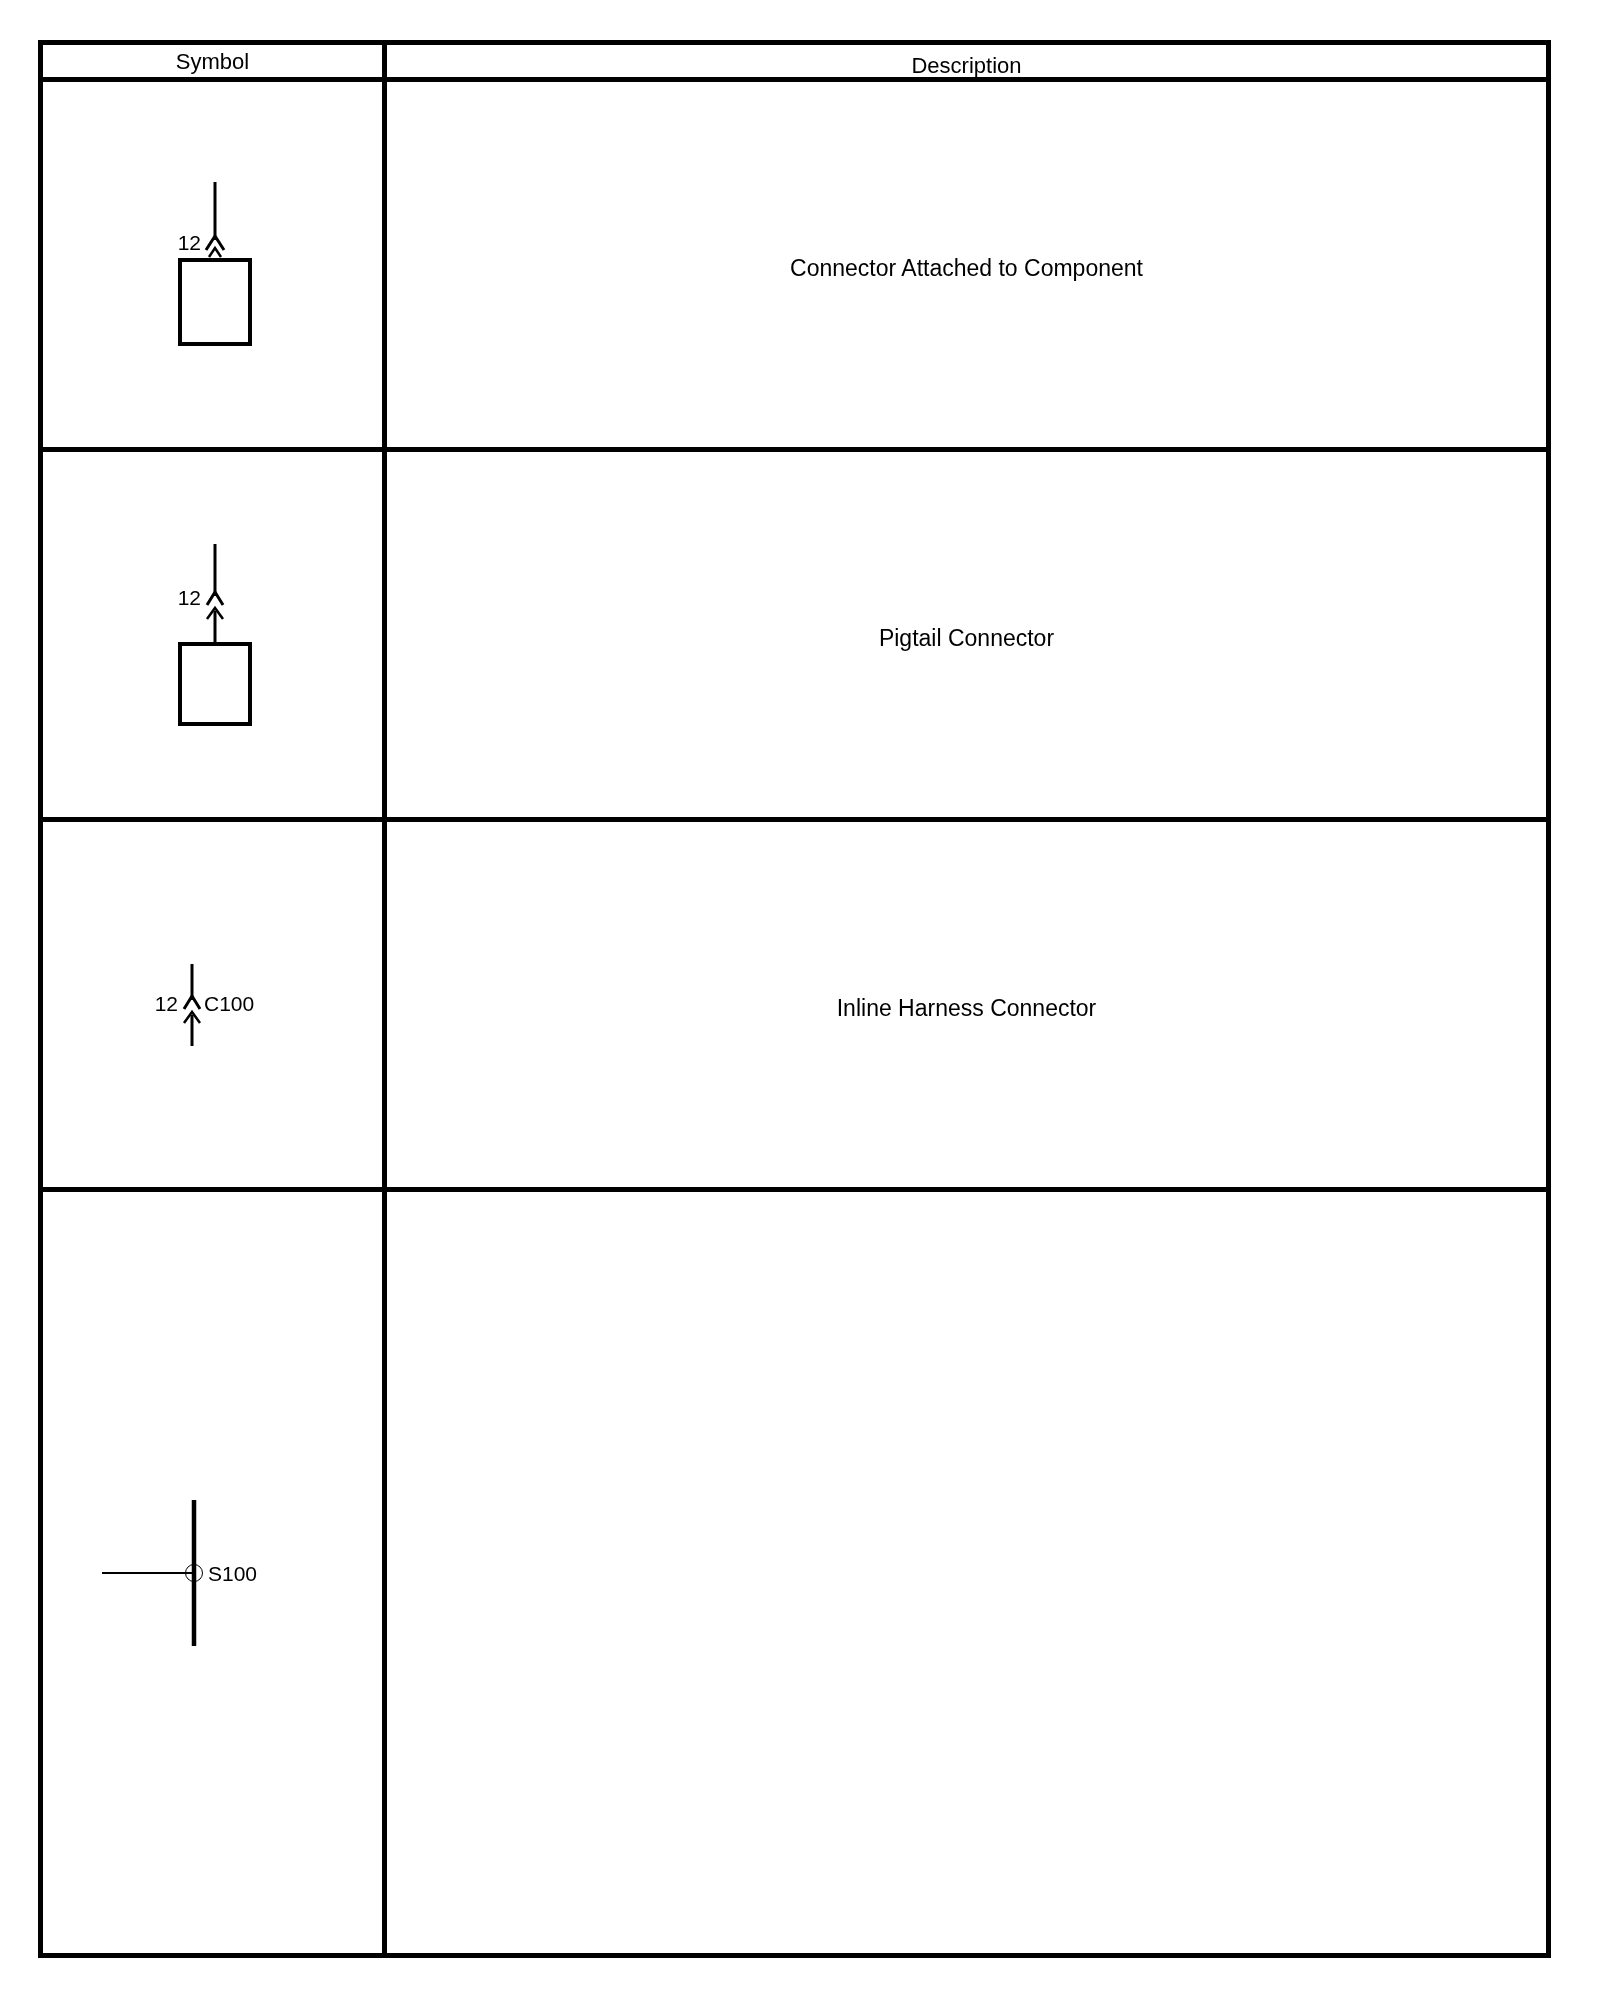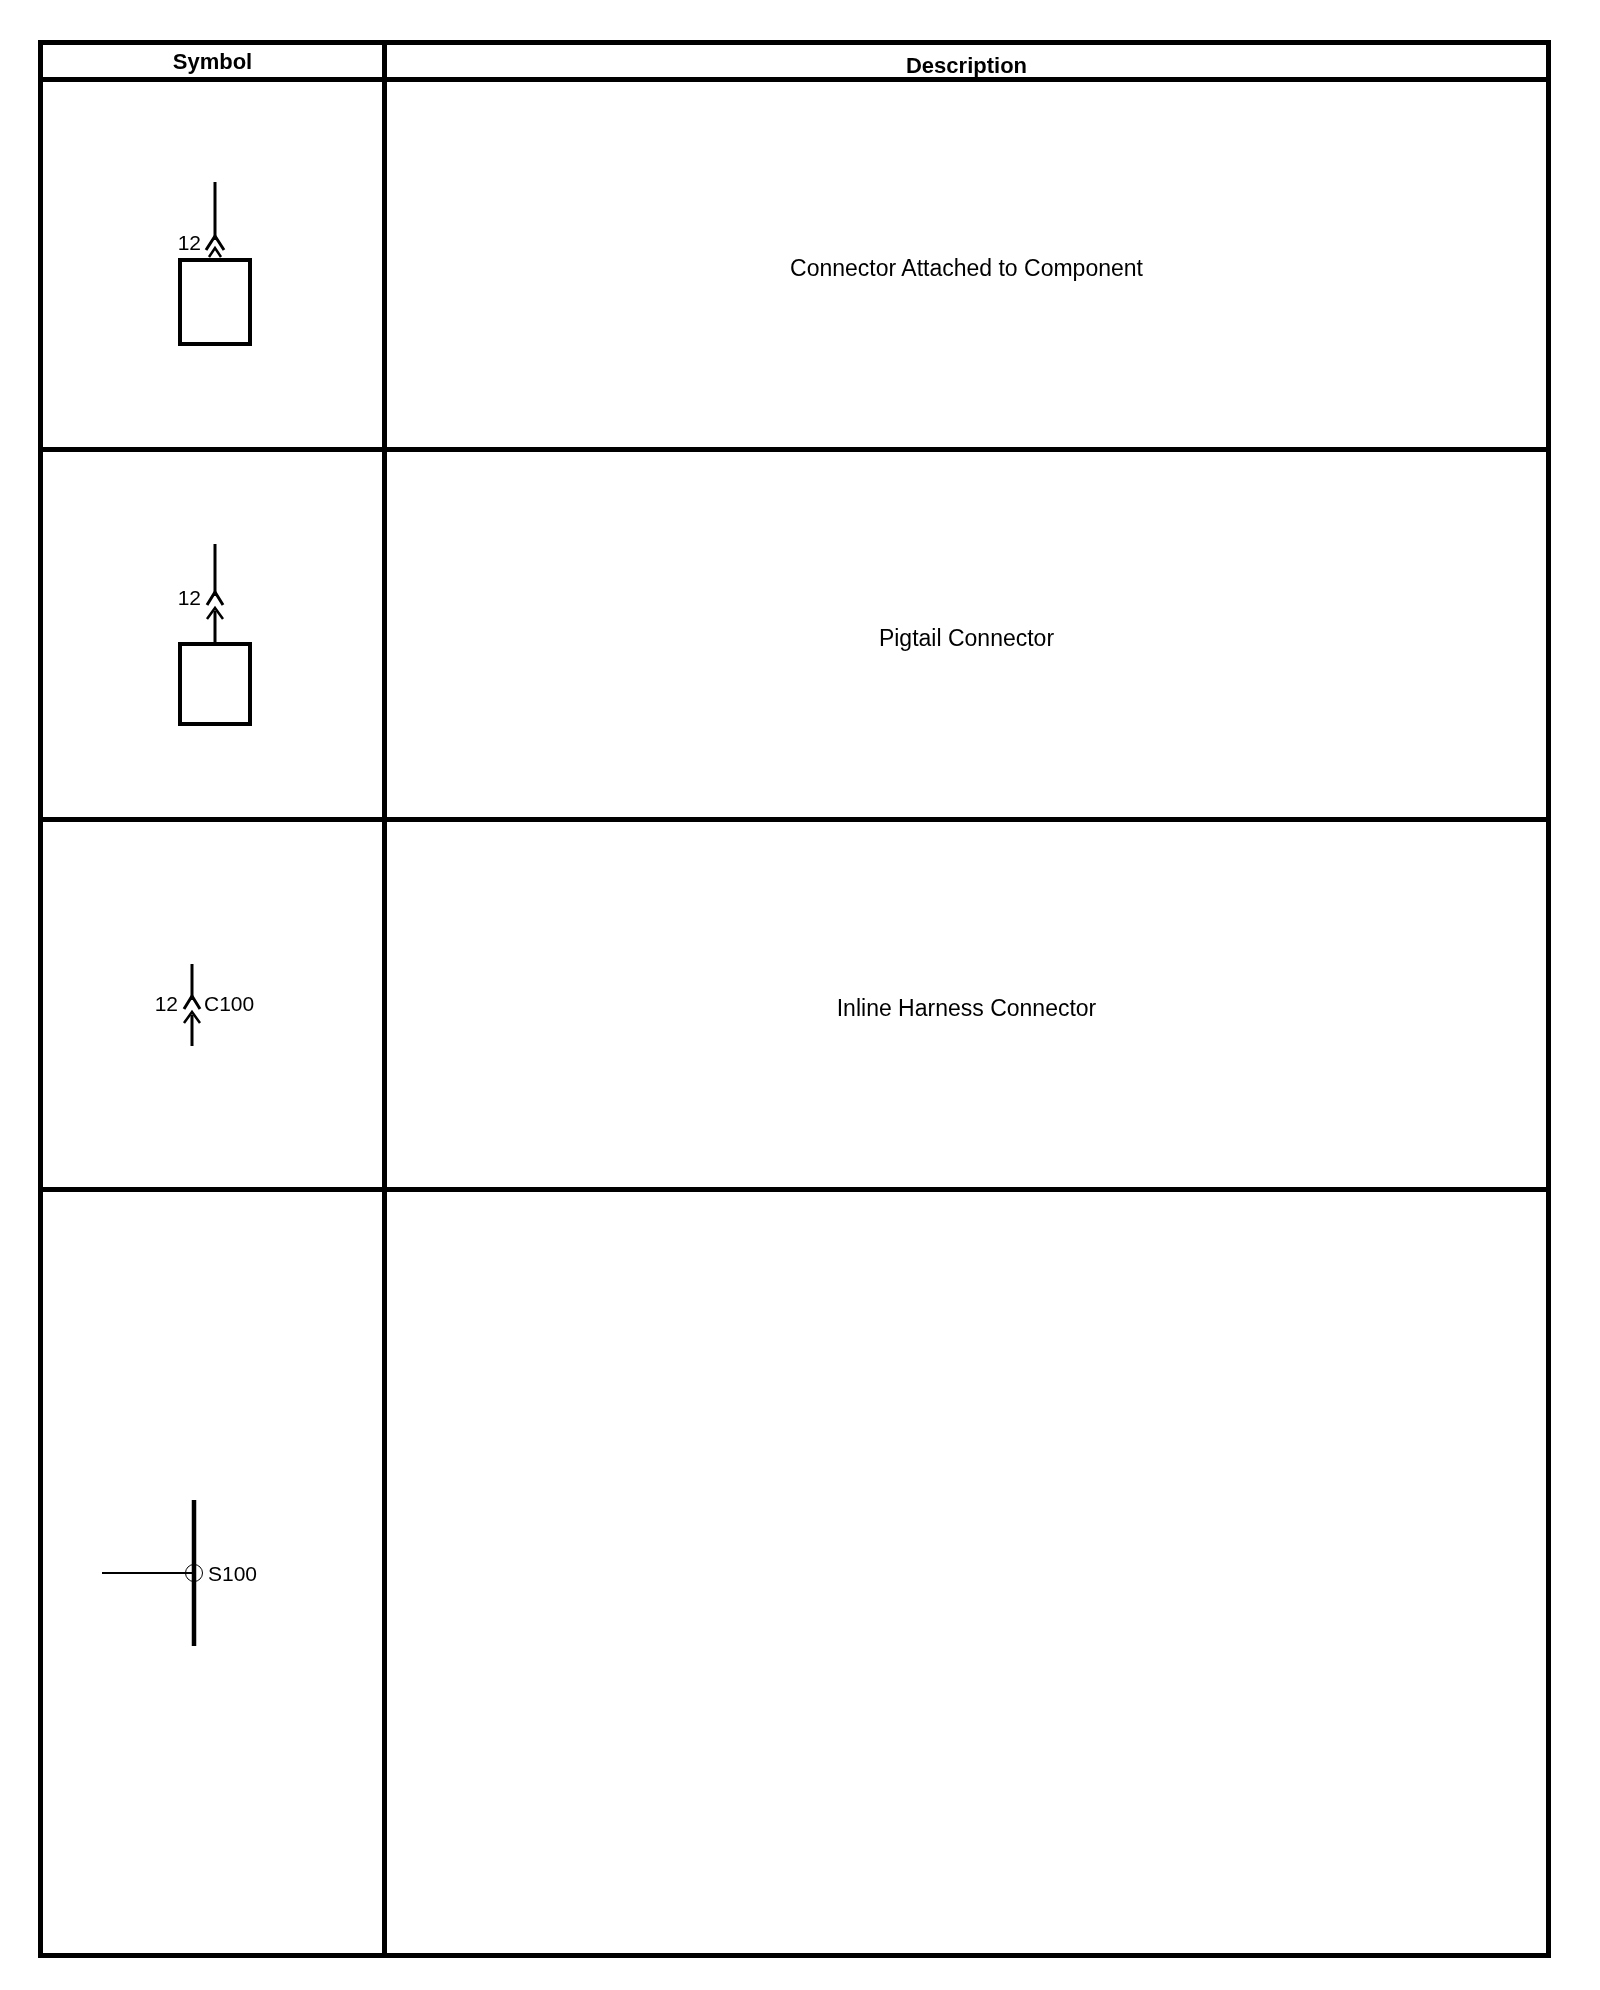--- a/index.html
+++ b/index.html
@@ -41,21 +41,21 @@
   }
   .cell-desc{
     flex:1 1 auto;
     display:flex;
     align-items:center;
     justify-content:center;
     text-align:center;
     margin-top:8px;
   }
   .hdr{
-    font-weight:bold;
+    font-weight:normal;
     font-size:22px;
     line-height:1;
     padding-top:2px;
   }
   .desc-text{
     font-size:23px;
     line-height:1.3;
   }
   .sym{display:block;}
   .sym line,.sym path,.sym rect,.sym circle{

